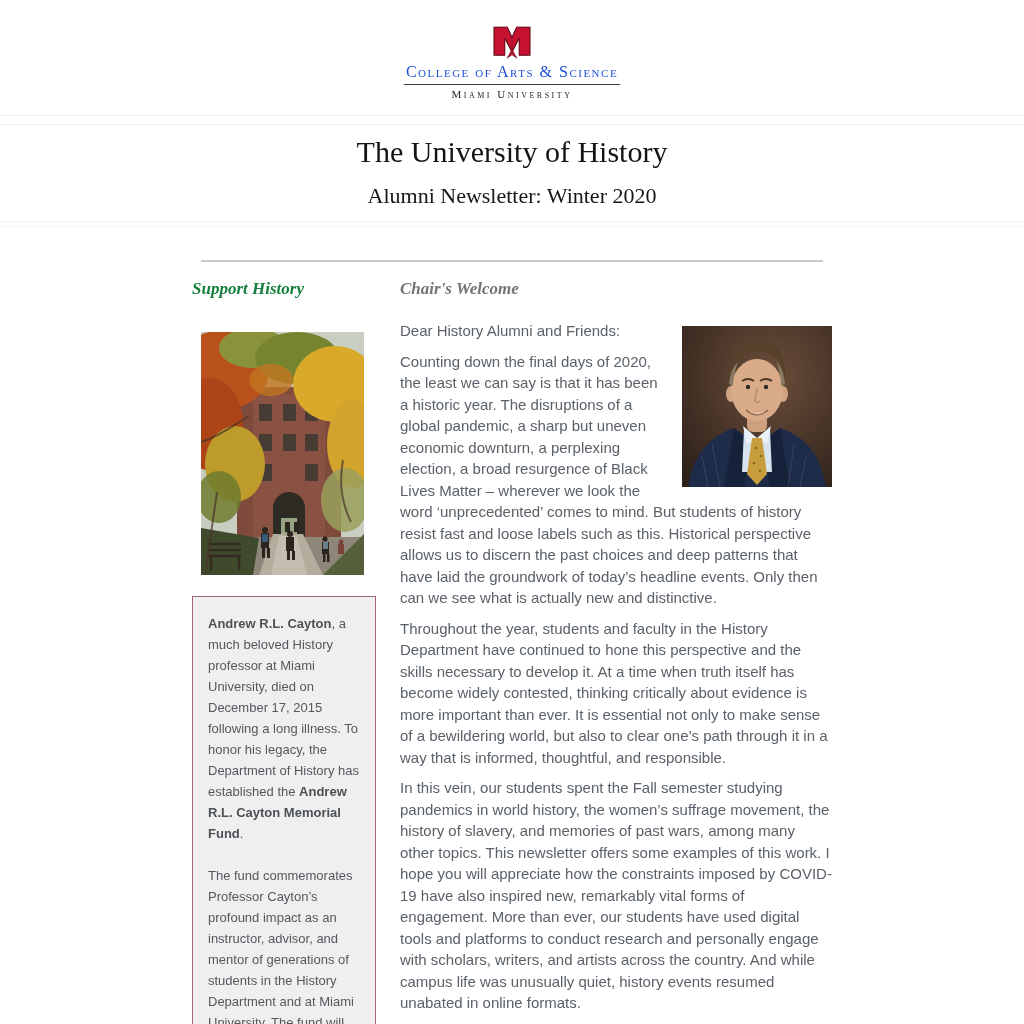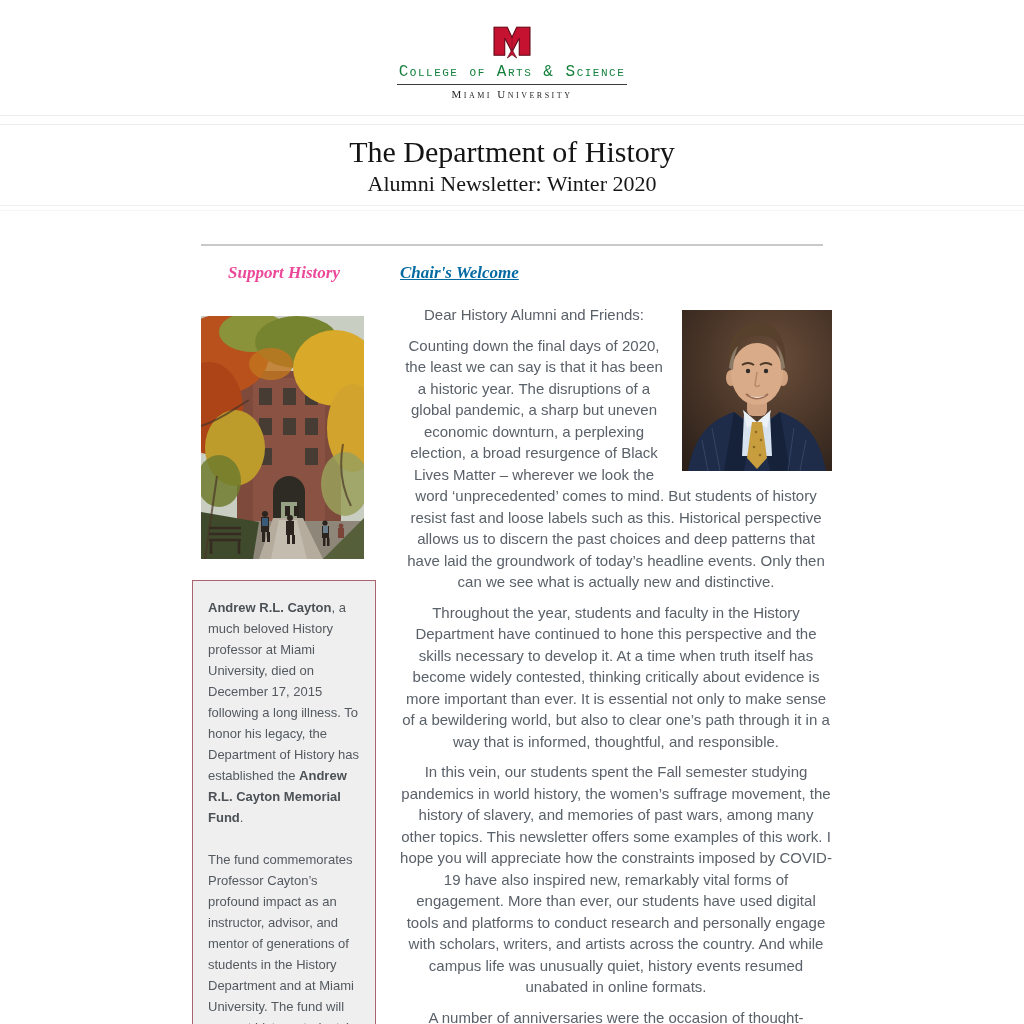--- a/index.html
+++ b/index.html
@@ -2,52 +2,52 @@
 <html><head>
 <meta charset="utf-8">
 <style>
   html,body{margin:0;padding:0;background:#ffffff;}
   .page{position:relative;width:1024px;height:1024px;background:#ffffff;overflow:hidden;
         font-family:"Liberation Sans",sans-serif;}
   
   .logo-block{padding-top:24px;text-align:center;}
   .m-svg{display:block;margin:0 auto 3px auto;}
   .brand-lines{display:inline-block;text-align:center;}
-  .college-line{display:block;font-family:Liberation Mono, monospace;font-variant:small-caps;
-      font-size:16px;letter-spacing:1.5px;color:#15803d;padding:0 2px 3px 2px;
+  .college-line{display:block;font-family:Liberation Serif, serif;font-variant:small-caps;
+      font-size:16px;letter-spacing:1.5px;color:#1d4ed8;padding:0 2px 3px 2px;
       border-bottom:1px solid #3c3c3c;}
   .univ-line{display:block;font-family:"Liberation Serif",serif;font-variant:small-caps;
       font-size:11px;letter-spacing:2.5px;color:#272727;margin-top:3px;}
   
   .double-rule{margin-top:13px;height:8px;border-top:1px solid #ececec;border-bottom:1px solid #ececec;}
   .thin-rule{margin-top:8px;height:4px;border-top:1px solid #f0f0f0;border-bottom:1px solid #f5f5f5;}
   .strong-rule{width:622px;margin:33px auto 0 auto;border-top:2px solid #c9c9c9;}
   
   .title-block{text-align:center;margin-top:9px;}
   .nl-title{margin:0;font-family:"Liberation Serif",serif;font-weight:400;font-size:30px;
       line-height:36px;color:#141414;}
-  .nl-subtitle{margin:0;font-family:"Liberation Serif",serif;font-weight:400;font-size:22px;
+  .nl-subtitle{margin:12px;font-family:"Liberation Serif",serif;font-weight:400;font-size:22px;
       line-height:27px;color:#161616;}
   
   .content{width:640px;margin:17px auto 0 auto;display:flex;gap:24px;align-items:flex-start;}
   .col-left{flex:0 0 184px;}
   .col-right{flex:1;min-width:0;}
   .col-heading{margin:0;font-family:"Liberation Serif",serif;font-style:italic;font-weight:700;
       font-size:17px;line-height:20px;}
-  .support-heading{color:#ec4899;text-align:center;}
-  .chair-heading{color:#0369a1;text-decoration:underline;}
+  .support-heading{color:#15803d;}
+  .chair-heading{color:#737373;}
   .campus-photo{display:block;margin:33px 0 0 9px;}
   .memorial-box{margin-top:21px;border:1px solid #a9656f;background:#efeff0;
       padding:12px 11px 14px 11px;font-size:13px;line-height:21px;color:#54595e;min-height:450px;
       box-sizing:border-box;}
   .memorial-box p{margin:4px;}
   .memorial-box p.first{margin-bottom:21px;}
   .memorial-box b{color:#4c5156;}
   .body-text{font-size:15px;line-height:21.5px;color:#5a6169;}
-  .body-text p{margin:0 0 9px 0;text-align:center;}
+  .body-text p{margin:0 0 9px 0;}
   .portrait-photo{float:right;margin:6px 0 10px 14px;}
 </style>
 </head>
 <body>
 
 <div class="page">
 
   <header class="logo-block">
     <svg class="m-svg" width="40" height="36" viewBox="0 0 60 50" aria-hidden="true">
       <path d="M3,3 H23 L30,18 L37,3 H57 V45 H41 V19 L30,40 L19,19 V45 H3 Z" fill="#C41230" stroke="#5d0a18" stroke-width="1.6"></path>
@@ -56,21 +56,21 @@
     </svg>
     <div class="brand-lines">
       <span class="college-line">College of Arts &amp; Science</span>
       <span class="univ-line">Miami University</span>
     </div>
   </header>
 
   <div class="double-rule"></div>
 
   <div class="title-block">
-    <h1 class="nl-title">The Department of History</h1>
+    <h1 class="nl-title">The University of History</h1>
     <h2 class="nl-subtitle">Alumni Newsletter: Winter 2020</h2>
   </div>
 
   <div class="thin-rule"></div>
   <div class="strong-rule"></div>
 
   <div class="content">
 
     <aside class="col-left">
       <h3 class="col-heading support-heading">Support History</h3>

